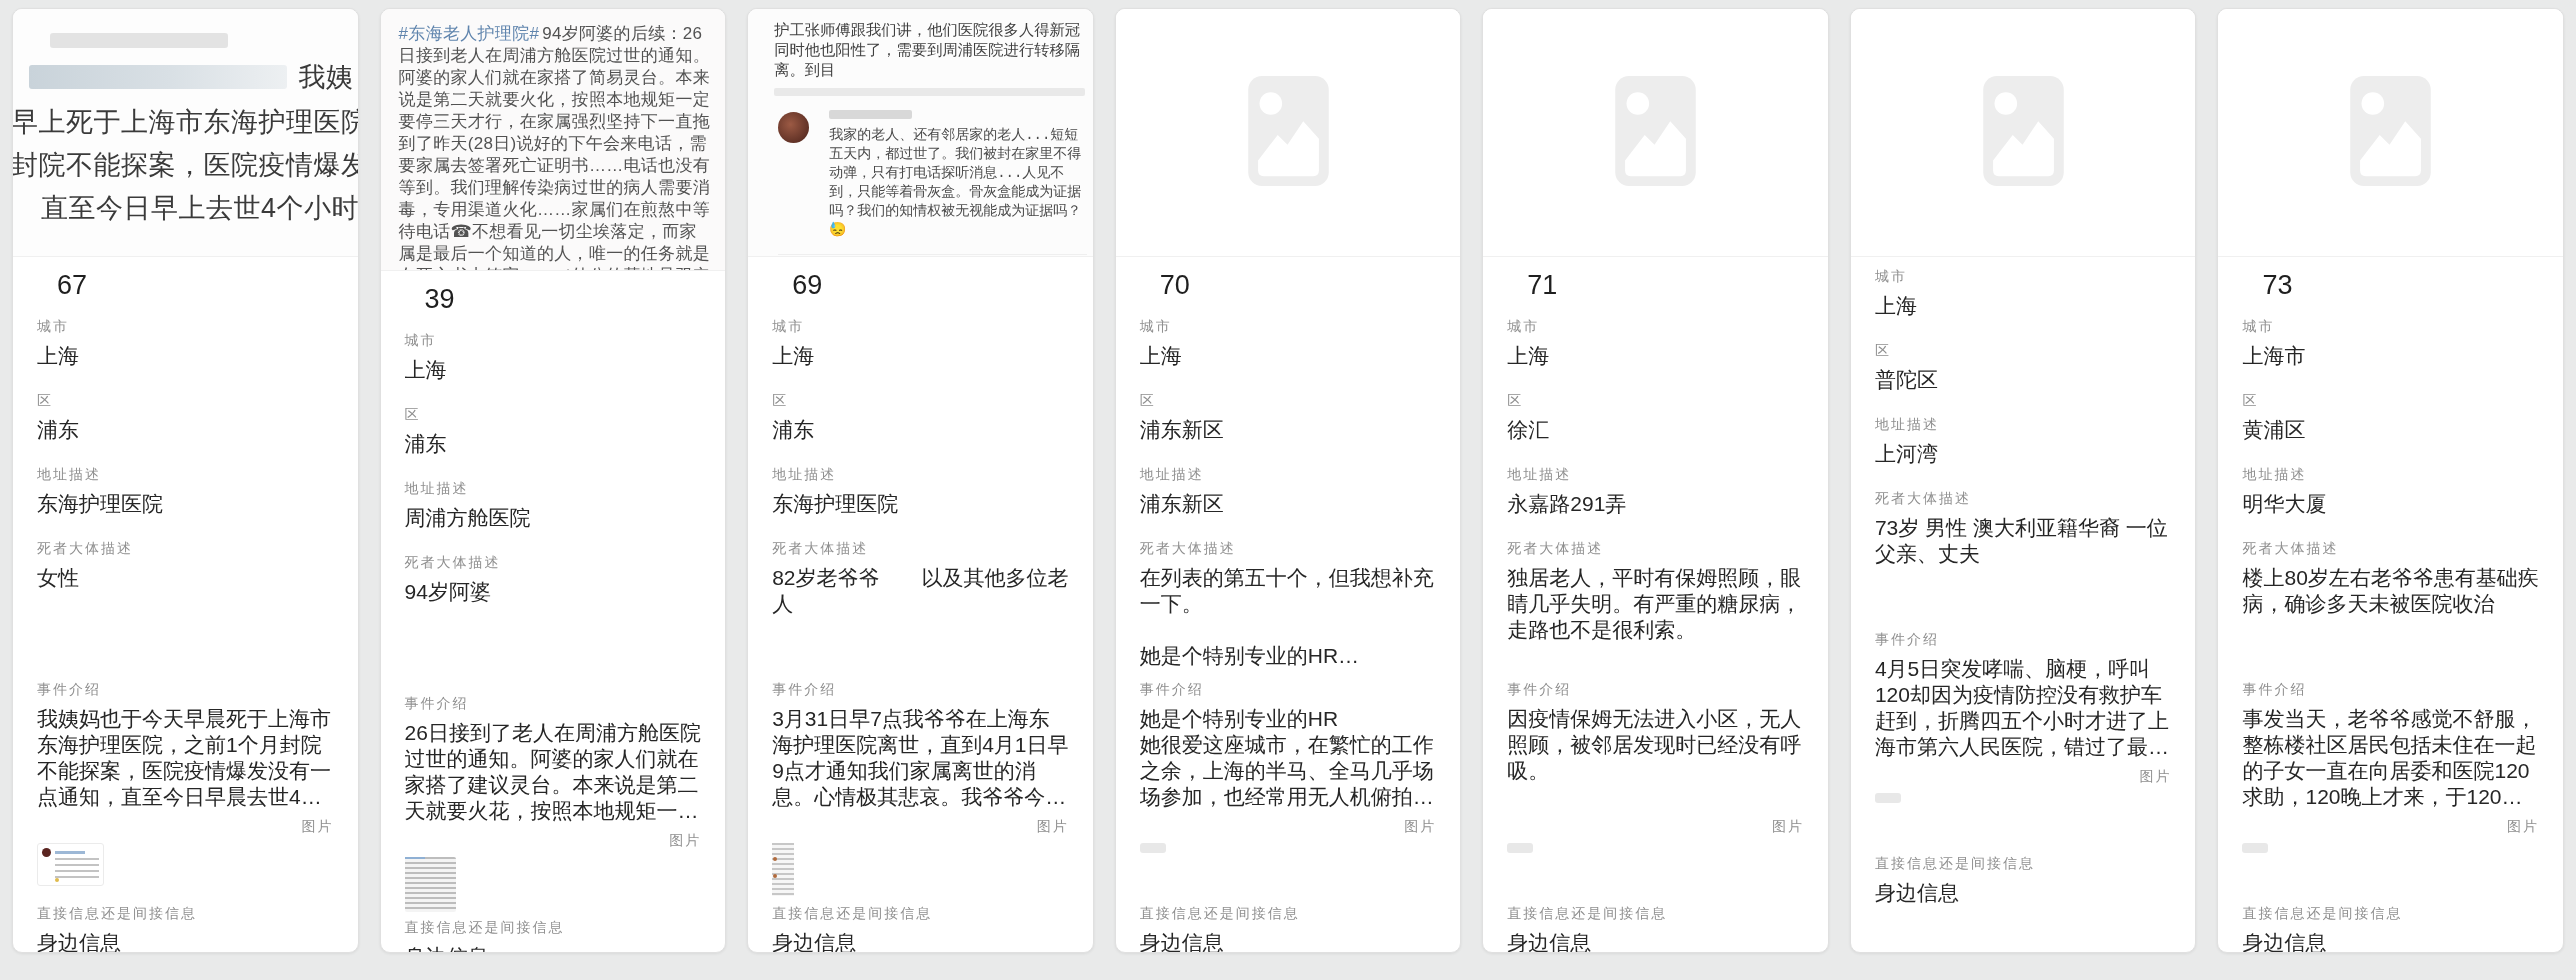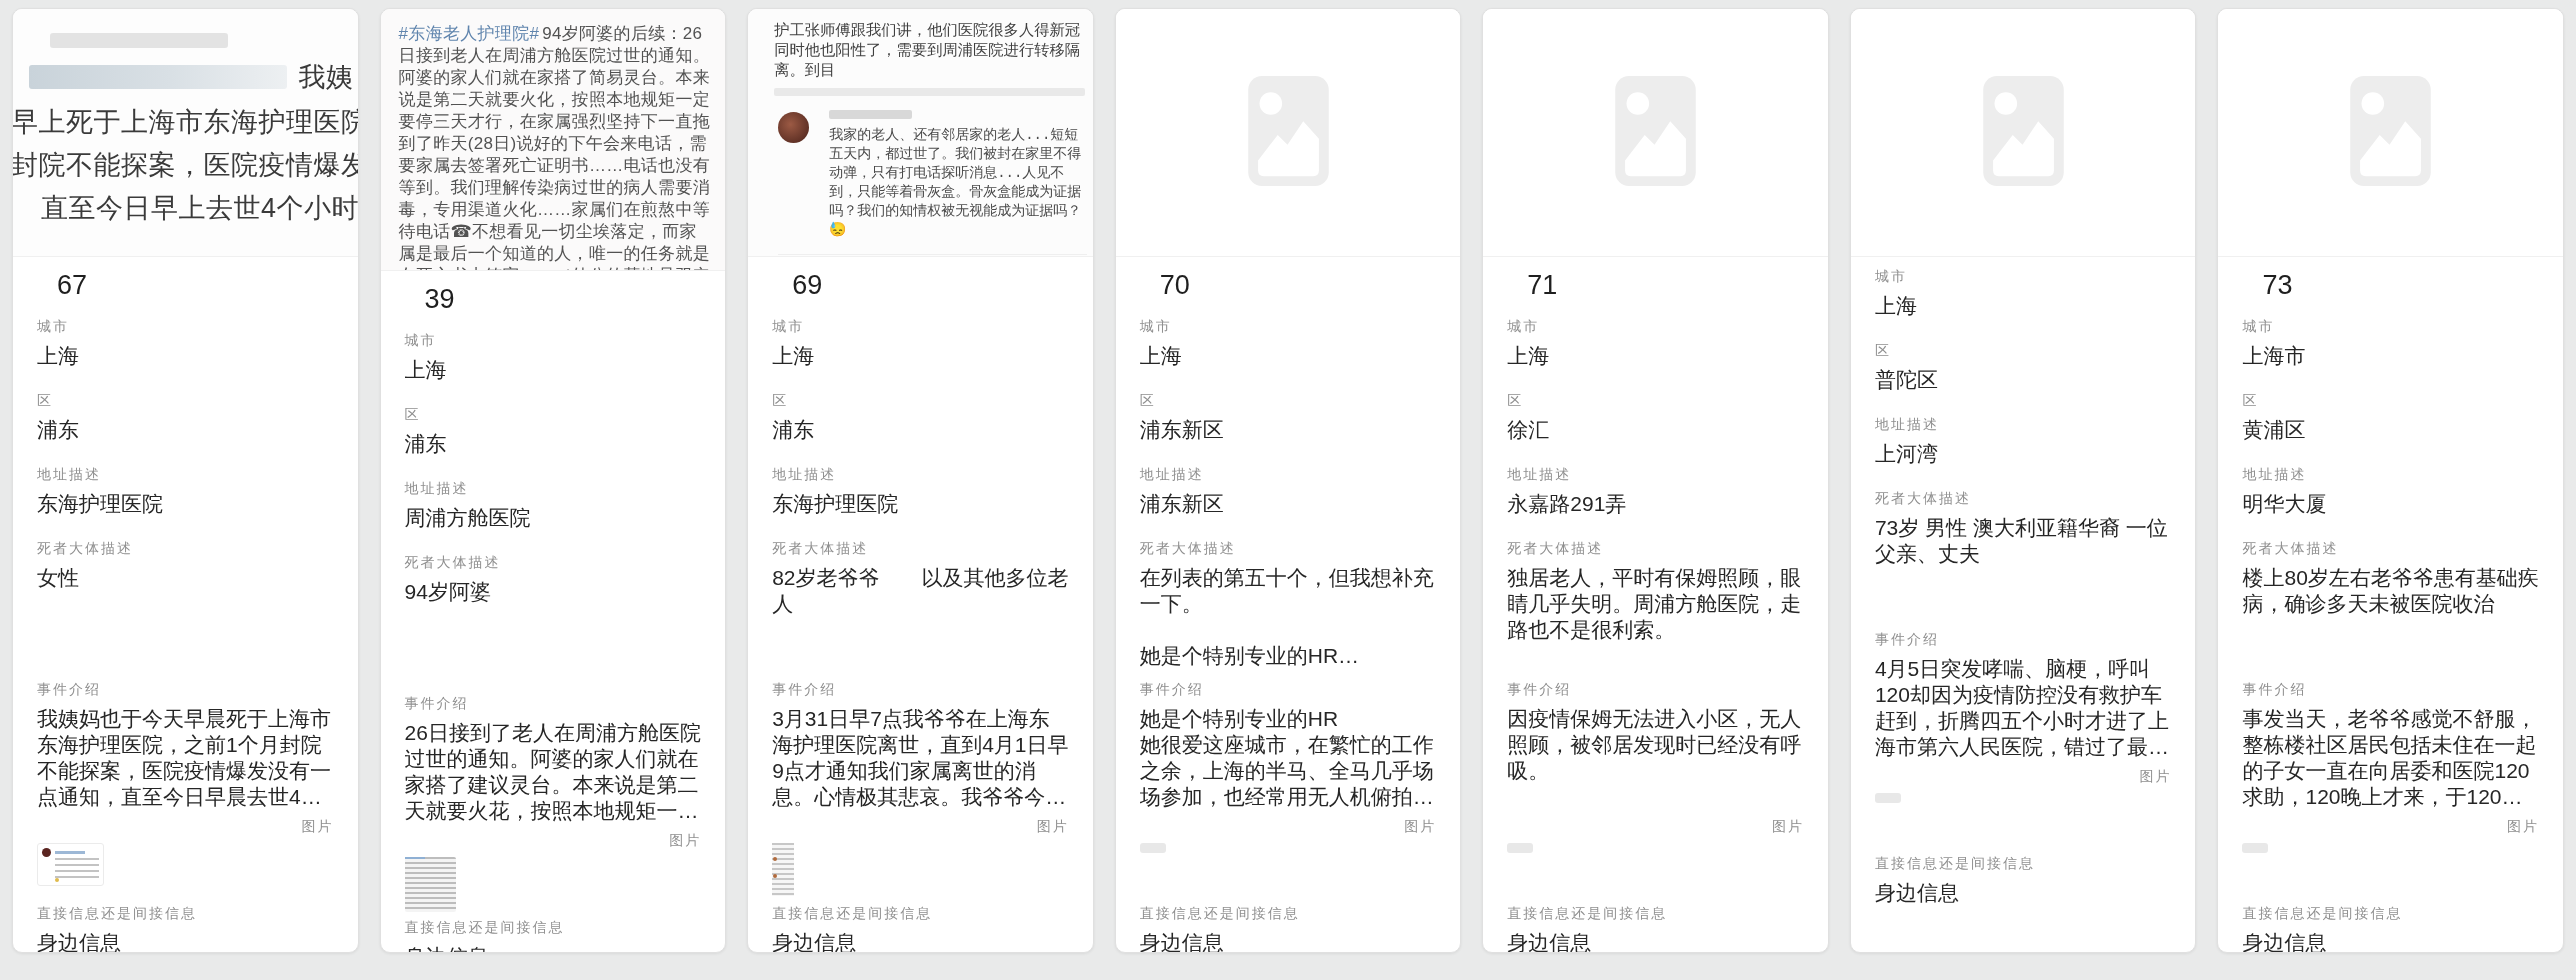--- a/index.html
+++ b/index.html
@@ -281,21 +281,21 @@
         <div class="field f-district f-short">
           <div class="lbl">区</div>
           <div class="val">徐汇</div>
         </div>
         <div class="field f-address f-short">
           <div class="lbl">地址描述</div>
           <div class="val">永嘉路291弄</div>
         </div>
         <div class="field f-deceased">
           <div class="lbl">死者大体描述</div>
-          <div class="val">独居老人，平时有保姆照顾，眼睛几乎失明。周浦方舱医院，走路也不是很利索。</div>
+          <div class="val">独居老人，平时有保姆照顾，眼睛几乎失明。有严重的糖尿病，走路也不是很利索。</div>
         </div>
         <div class="field f-event">
           <div class="lbl">事件介绍</div>
           <div class="val">因疫情保姆无法进入小区，无人照顾，被邻居发现时已经没有呼吸。</div>
         </div>
         <div class="field f-media">
           <div class="lbl">图片</div>
           <div class="thumb-area">
             <div class="thumb-pill"></div>
           </div>

